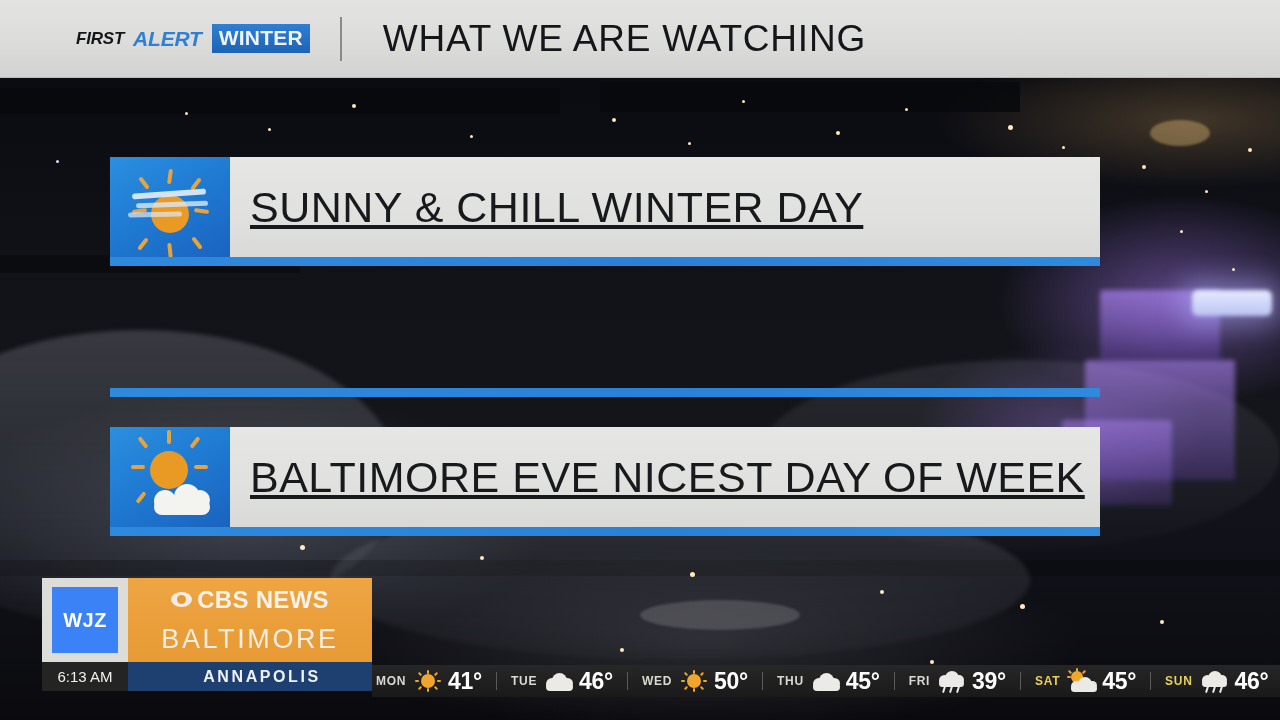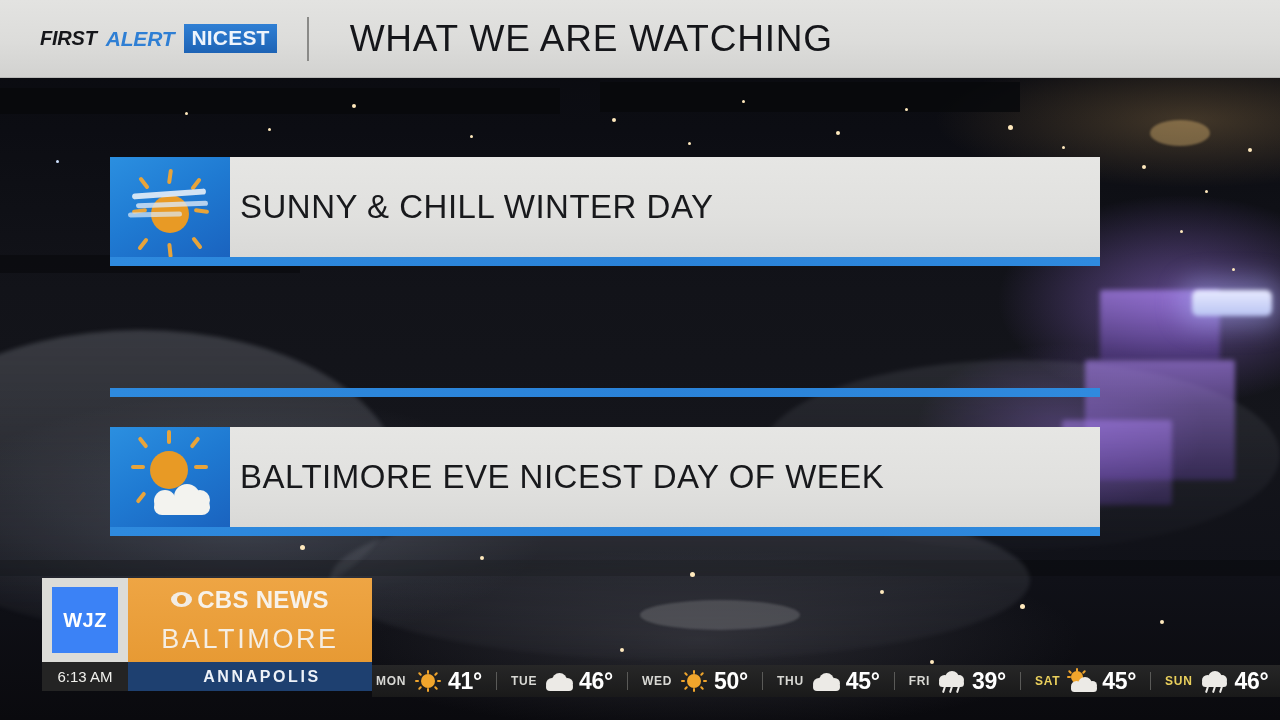--- a/index.html
+++ b/index.html
@@ -40,22 +40,23 @@
 
   
   #header {
     position:absolute; left:0; top:0; width:1280px; height:78px;
     background:linear-gradient(180deg,#e3e3e1 0%,#dcdcda 55%,#d2d2d0 100%);
     display:flex; align-items:center;
     border-bottom:1px solid #b9b9b7;
   }
   #logo { display:flex; align-items:center; margin-left:40px; }
   .lg-first {
-    font-size:20px; font-weight:bold; font-style:italic; color:#15161a;
+    font-size:17px; font-weight:bold; font-style:italic; color:#15161a;
     letter-spacing:-.2px;
+    margin-left:36px;
   }
   .lg-alert {
     font-size:21px; font-weight:bold; font-style:italic; color:#2f7fd4;
     margin-left:9px; letter-spacing:-.2px;
   }
   .lg-weather {
     font-size:21px; font-weight:bold; color:#eef4fc; margin-left:10px;
     background:linear-gradient(180deg,#2f7fd4,#1d63b5);
     padding:2px 7px 3px 7px; letter-spacing:.2px;
   }
@@ -72,22 +73,22 @@
   .card-icon {
     width:120px; height:100px; position:relative;
     background:linear-gradient(150deg,#2b8fe0 0%,#1f7ad2 48%,#1a63bf 100%);
     flex:0 0 auto;
   }
   .card-body {
     height:100px; display:flex; align-items:center;
     background:linear-gradient(180deg,#e6e6e4 0%,#e0e0de 60%,#d9d9d7 100%);
   }
   .card-text {
-    font-size:33px; font-weight:500; color:#18191c; letter-spacing:.5px;
-    margin-left:10px; white-space:nowrap;
+    font-size:43px; font-weight:500; color:#18191c; letter-spacing:.5px;
+    margin-left:20px; white-space:nowrap;text-decoration:underline;
   }
   .card-underline {
     position:absolute; left:110px; height:9px;
     background:linear-gradient(90deg,#2e8ade 0%,#2a82d8 55%,#2f8ade 100%);
   }
 
   
   .sun-core { position:absolute; border-radius:50%; background:#e89a25; }
   .ray { position:absolute; background:#e8a43a; border-radius:3px; }
   .haze { position:absolute; background:#dce9f6; border-radius:4px; opacity:.95; }
@@ -212,21 +213,21 @@
     <div class="lightpt" style="left:1020px;top:604px;width:5px;height:5px;"></div>
     <div class="lightpt" style="left:1160px;top:620px;width:4px;height:4px;"></div>
     <div class="lightpt" style="left:620px;top:648px;width:4px;height:4px;"></div>
     <div class="lightpt" style="left:930px;top:660px;width:4px;height:4px;"></div>
   </div>
 
   <div id="header">
     <div id="logo">
       <span class="lg-first">FIRST</span>
       <span class="lg-alert">ALERT</span>
-      <span class="lg-weather">NICEST</span>
+      <span class="lg-weather">WINTER</span>
     </div>
     <div id="hdr-divider"></div>
     <div id="hdr-title">WHAT WE ARE WATCHING</div>
   </div>
 
   <div class="card" style="top:157px;">
     <div class="card-icon">
       <div class="sun-core" style="left:41px;top:38px;width:38px;height:38px;"></div>
       <div class="ray" style="left:58px;top:12px;width:4px;height:15px;transform:rotate(8deg);"></div>
       <div class="ray" style="left:32px;top:19px;width:4px;height:14px;transform:rotate(-38deg);"></div>

